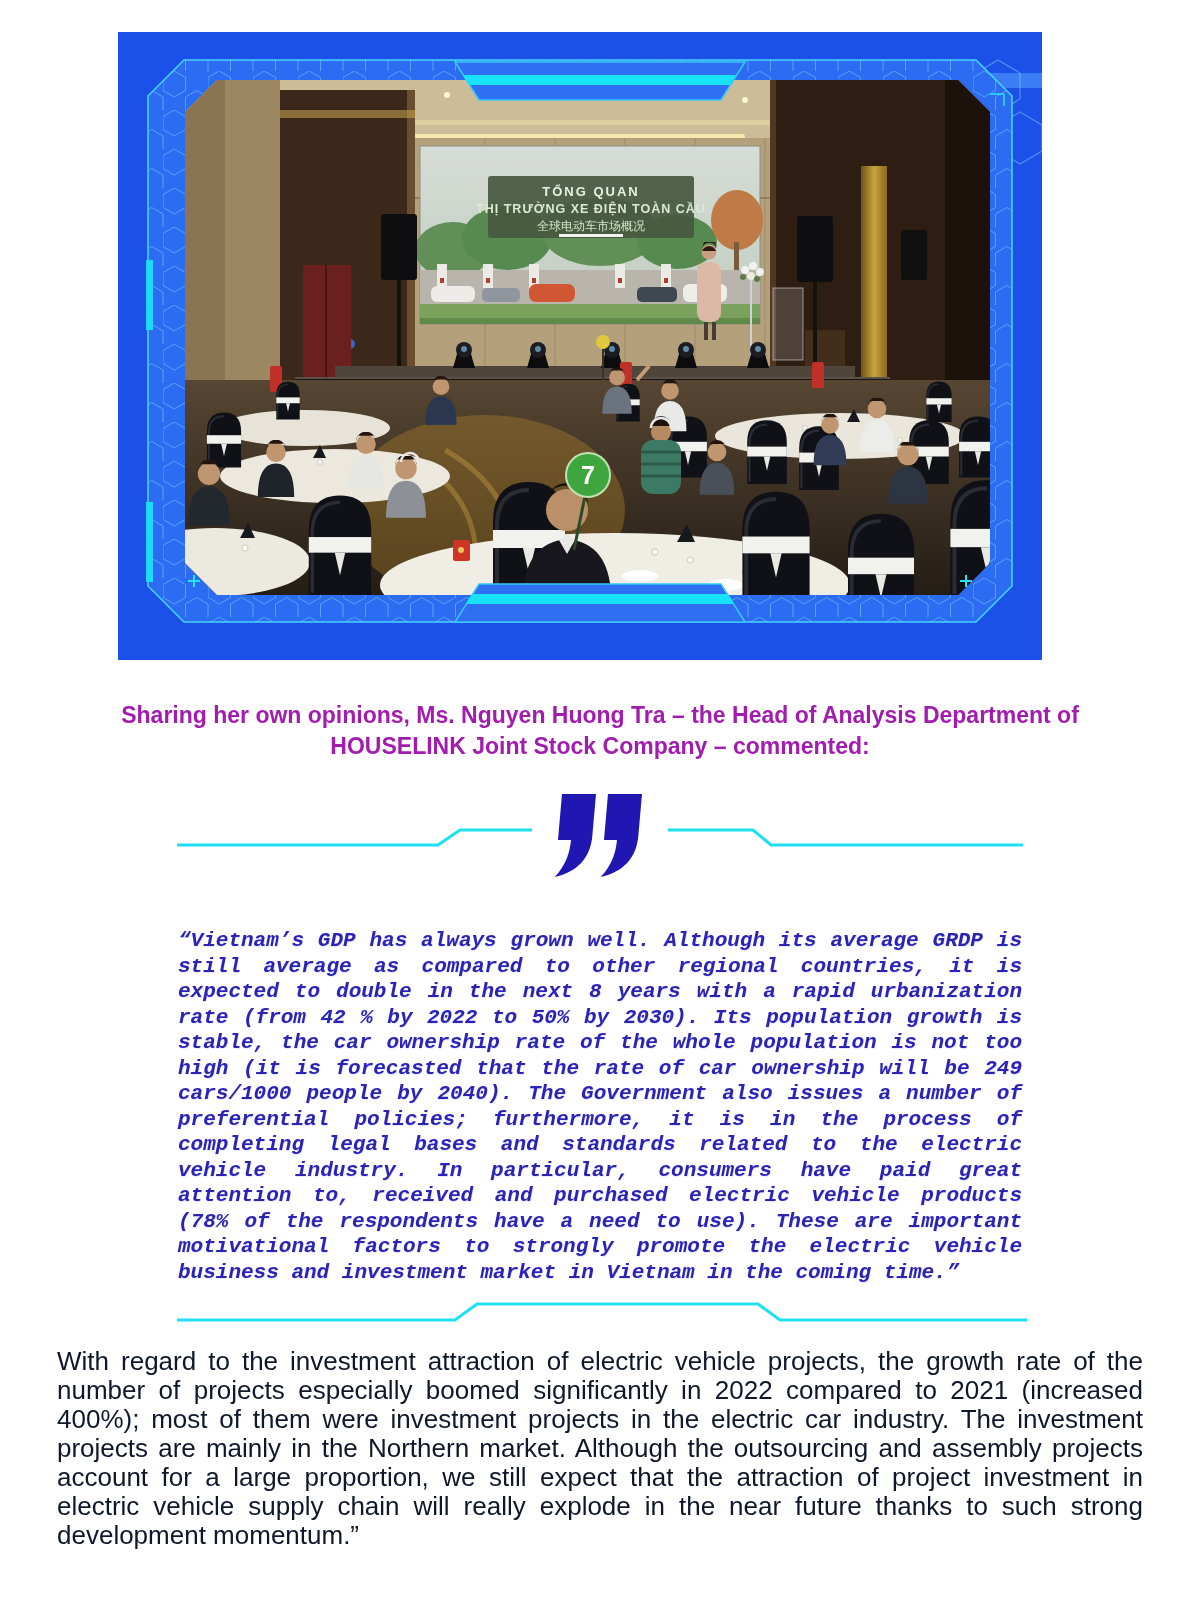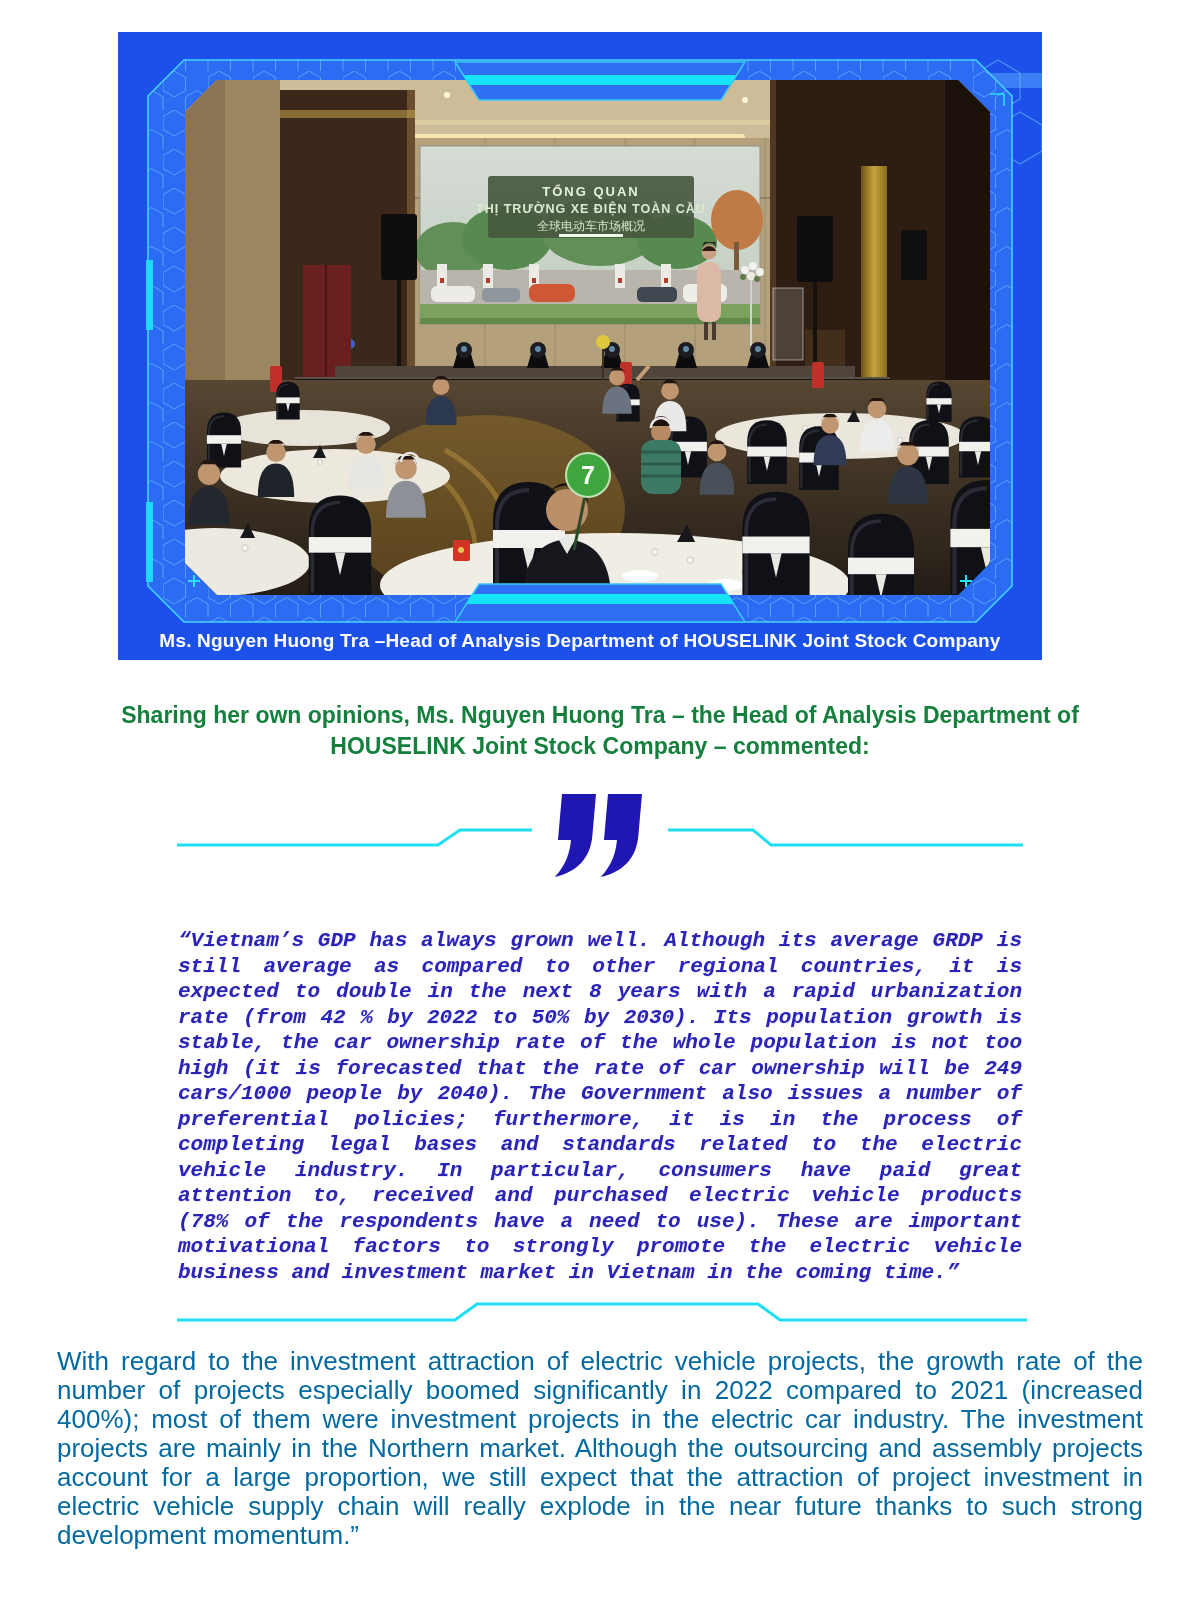--- a/index.html
+++ b/index.html
@@ -6,35 +6,35 @@
   body{width:1200px;height:1619px;overflow:hidden;font-family:"Liberation Sans",sans-serif;position:relative;}
 
   
   .figure-card{position:relative;width:924px;height:628px;margin:32px 4px 0 118px;background:#1b51e9;}
   .figure-card svg{display:block;}
   .figure-caption{position:absolute;left:0;right:0;bottom:8px;text-align:center;
     color:#ffffff;font-weight:bold;font-size:19px;letter-spacing:.2px;}
 
   
   .intro-heading{margin:40px auto 0;max-width:965px;text-align:center;
-    color:#15803d;font-weight:bold;font-size:23px;line-height:31px;}
+    color:#a21caf;font-weight:bold;font-size:23px;line-height:31px;}
 
   
   .quote-section{position:relative;margin-top:32px;}
   .quote-divider{display:block;}
   .qmark-box{position:absolute;top:0;left:50%;transform:translateX(-50%);
     background:#ffffff;padding:0 16px;line-height:0;}
   .quote-text{width:844px;margin:74px auto 0;text-align:justify;
     color:#2b23b8;font-weight:bold;font-style:italic;font-size:21px;line-height:25.5px;
     text-shadow:.5px .5px 0 rgba(150,170,255,.25);font-family:Liberation Mono, monospace;}
   .quote-divider-bottom{display:block;margin-top:14px;}
 
   
   .body-paragraph{margin:22px 57px 0 57px;text-align:justify;
-    color:#0369a1;font-size:26px;line-height:29px;font-weight:400;}
+    color:#0f172a;font-size:26px;line-height:29px;font-weight:400;}
 </style>
 </head>
 <body>
 
 <div class="figure-card">
   <svg width="924" height="628" viewBox="0 0 924 628">
     <defs>
       <pattern id="hexpat" width="45" height="39" patternUnits="userSpaceOnUse">
         <g fill="none" stroke="rgba(120,205,255,0.55)" stroke-width="1">
           <path d="M11.25 0 l11.25 6.5 v13 l-11.25 6.5 l-11.25 -6.5 v-13 Z"></path>
@@ -343,21 +343,20 @@
         <path d="M17 35 l3 13 3 -13 Z" fill="#e9e9e4"></path>
       </symbol>
       <symbol id="person" viewBox="0 0 30 40">
         <circle cx="15" cy="8" r="7" fill="#bf9670"></circle>
         <path d="M8 6 a7 7 0 0 1 14 0 l-1 -4 h-12 Z" fill="#221510"></path>
         <path d="M2 40 Q2 16 15 16 Q28 16 28 40 Z" fill="currentColor"></path>
       </symbol>
     </defs>
   </svg>
 
-  <div class="figure-caption">Ms. Nguyen Huong Tra –Head of Analysis Department of HOUSELINK Joint Stock Company</div>
 </div>
 
 <div class="intro-heading">Sharing her own opinions, Ms. Nguyen Huong Tra – the Head of Analysis Department of HOUSELINK Joint Stock Company – commented:</div>
 
 <div class="quote-section">
   <svg class="quote-divider" width="1200" height="60" viewBox="0 0 1200 60">
     <polyline points="177,51 438,51 460,36 753,36 771,51 1023,51" fill="none" stroke="#1fe0f2" stroke-width="3"></polyline>
   </svg>
   <div class="qmark-box">
     <svg width="104" height="86" viewBox="0 0 104 86">

